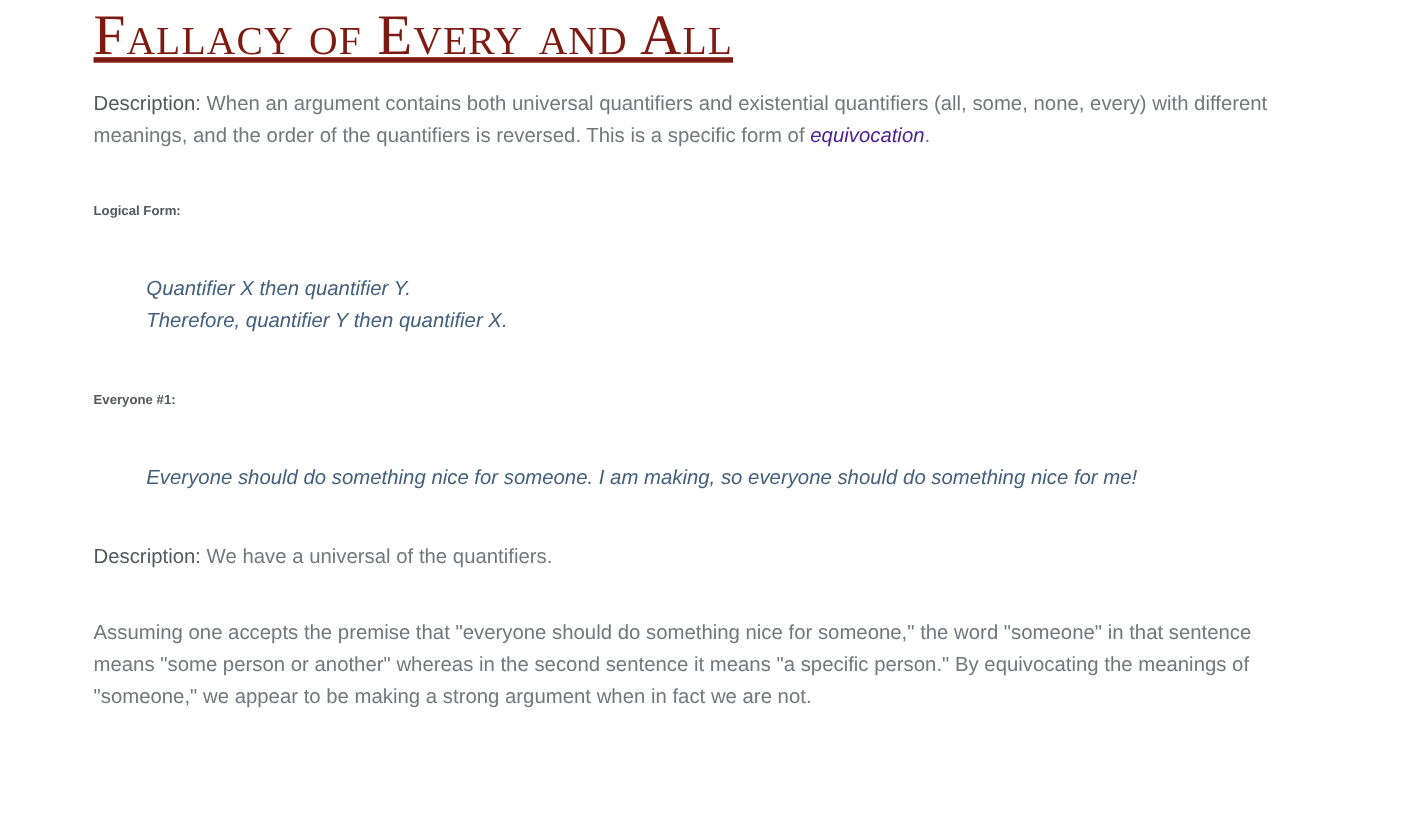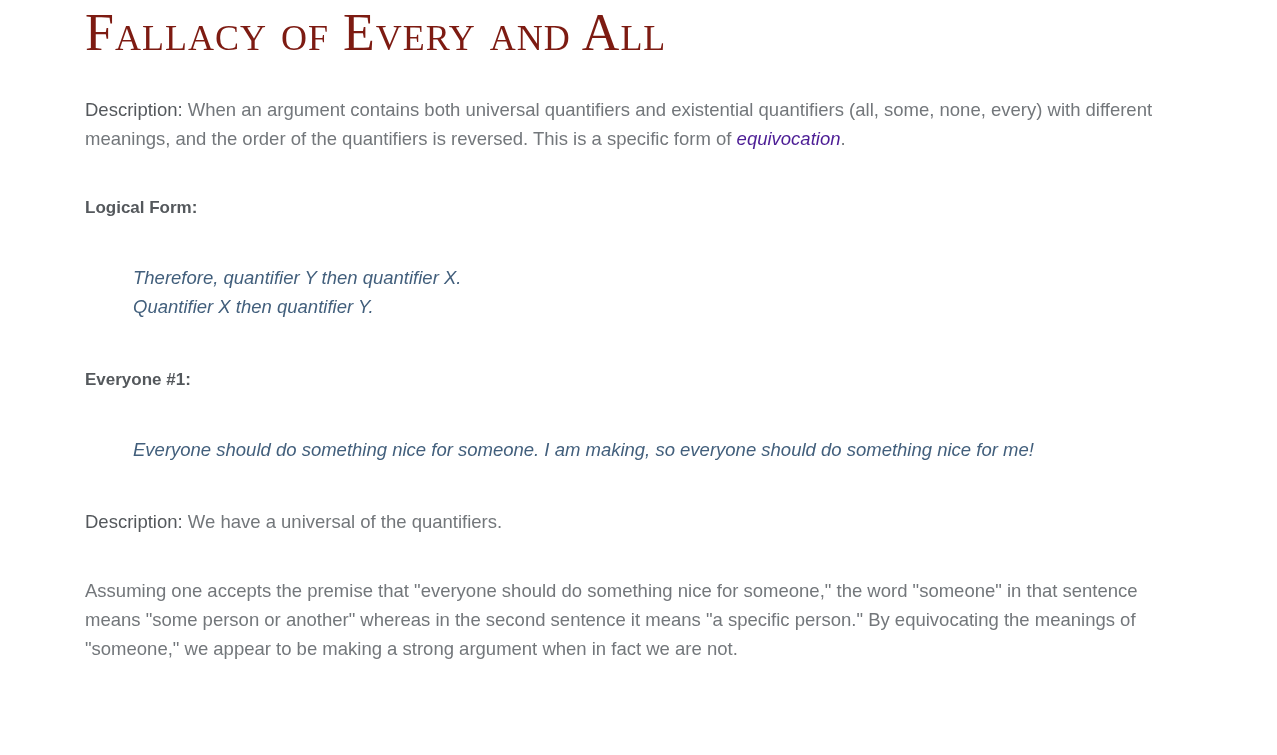--- a/index.html
+++ b/index.html
@@ -16,34 +16,35 @@
     padding-top: 6px;
   }
   h1.page-title {
     font-family: "Liberation Serif", serif;
     font-variant: small-caps;
     font-weight: 400;
     font-size: 52px;
     line-height: 1.05;
     letter-spacing: 1px;
     color: #7d1b12;
-    margin-bottom: 34px;
+    margin-bottom: 18px;
+    text-decoration: underline;
   }
   p.body-par {
     font-size: 18.5px;
     line-height: 29px;
     color: #73777b;
     margin-bottom: 40px;
   }
   p.body-par strong {
     color: #54585c;
     font-weight: 400;
   }
   p.label-par {
-    font-size: 17px;
+    font-size: 12px;
     line-height: 29px;
     color: #54585c;
     font-weight: 700;
     margin-bottom: 41px;
   }
   blockquote.quote-block {
     margin: 0 0 43px 48px;
     font-size: 18.5px;
     line-height: 29.5px;
     font-style: italic;
@@ -66,22 +67,22 @@
 
   <h1 class="page-title">Fallacy of Every and All</h1>
 
   <p class="body-par">
     <strong>Description:</strong><span> When an argument contains both universal quantifiers and existential quantifiers (all, some, none, every) with different meanings, and the order of the quantifiers is reversed. This is a specific form of </span><a class="inline-link" href="#">equivocation</a><span>.</span>
   </p>
 
   <p class="label-par">Logical Form:</p>
 
   <blockquote class="quote-block">
+    <div>Quantifier X then quantifier Y.</div>
     <div>Therefore, quantifier Y then quantifier X.</div>
-    <div>Quantifier X then quantifier Y.</div>
   </blockquote>
 
   <p class="label-par">Everyone #1:</p>
 
   <blockquote class="quote-block">Everyone should do something nice for someone. I am making, so everyone should do something nice for me!</blockquote>
 
   <p class="body-par">
     <strong>Description:</strong><span> We have a universal of the quantifiers.</span>
   </p>
 

